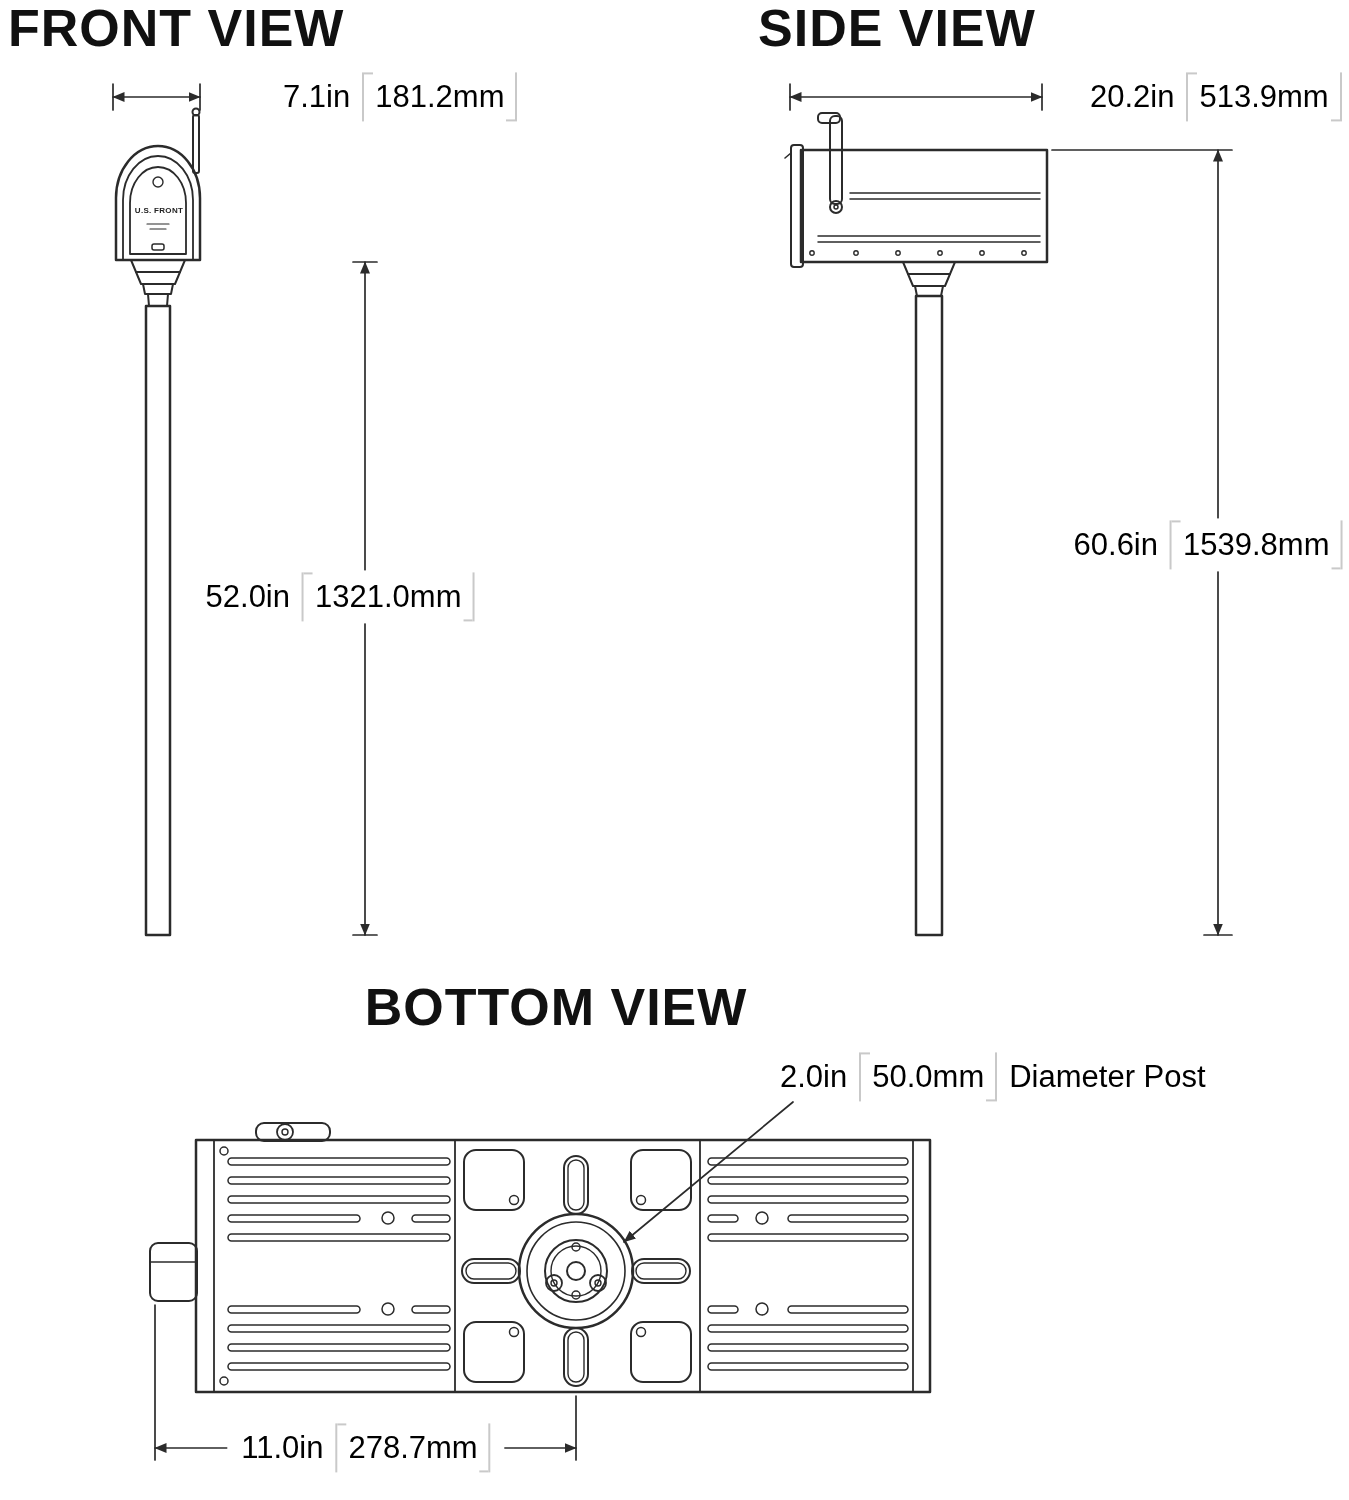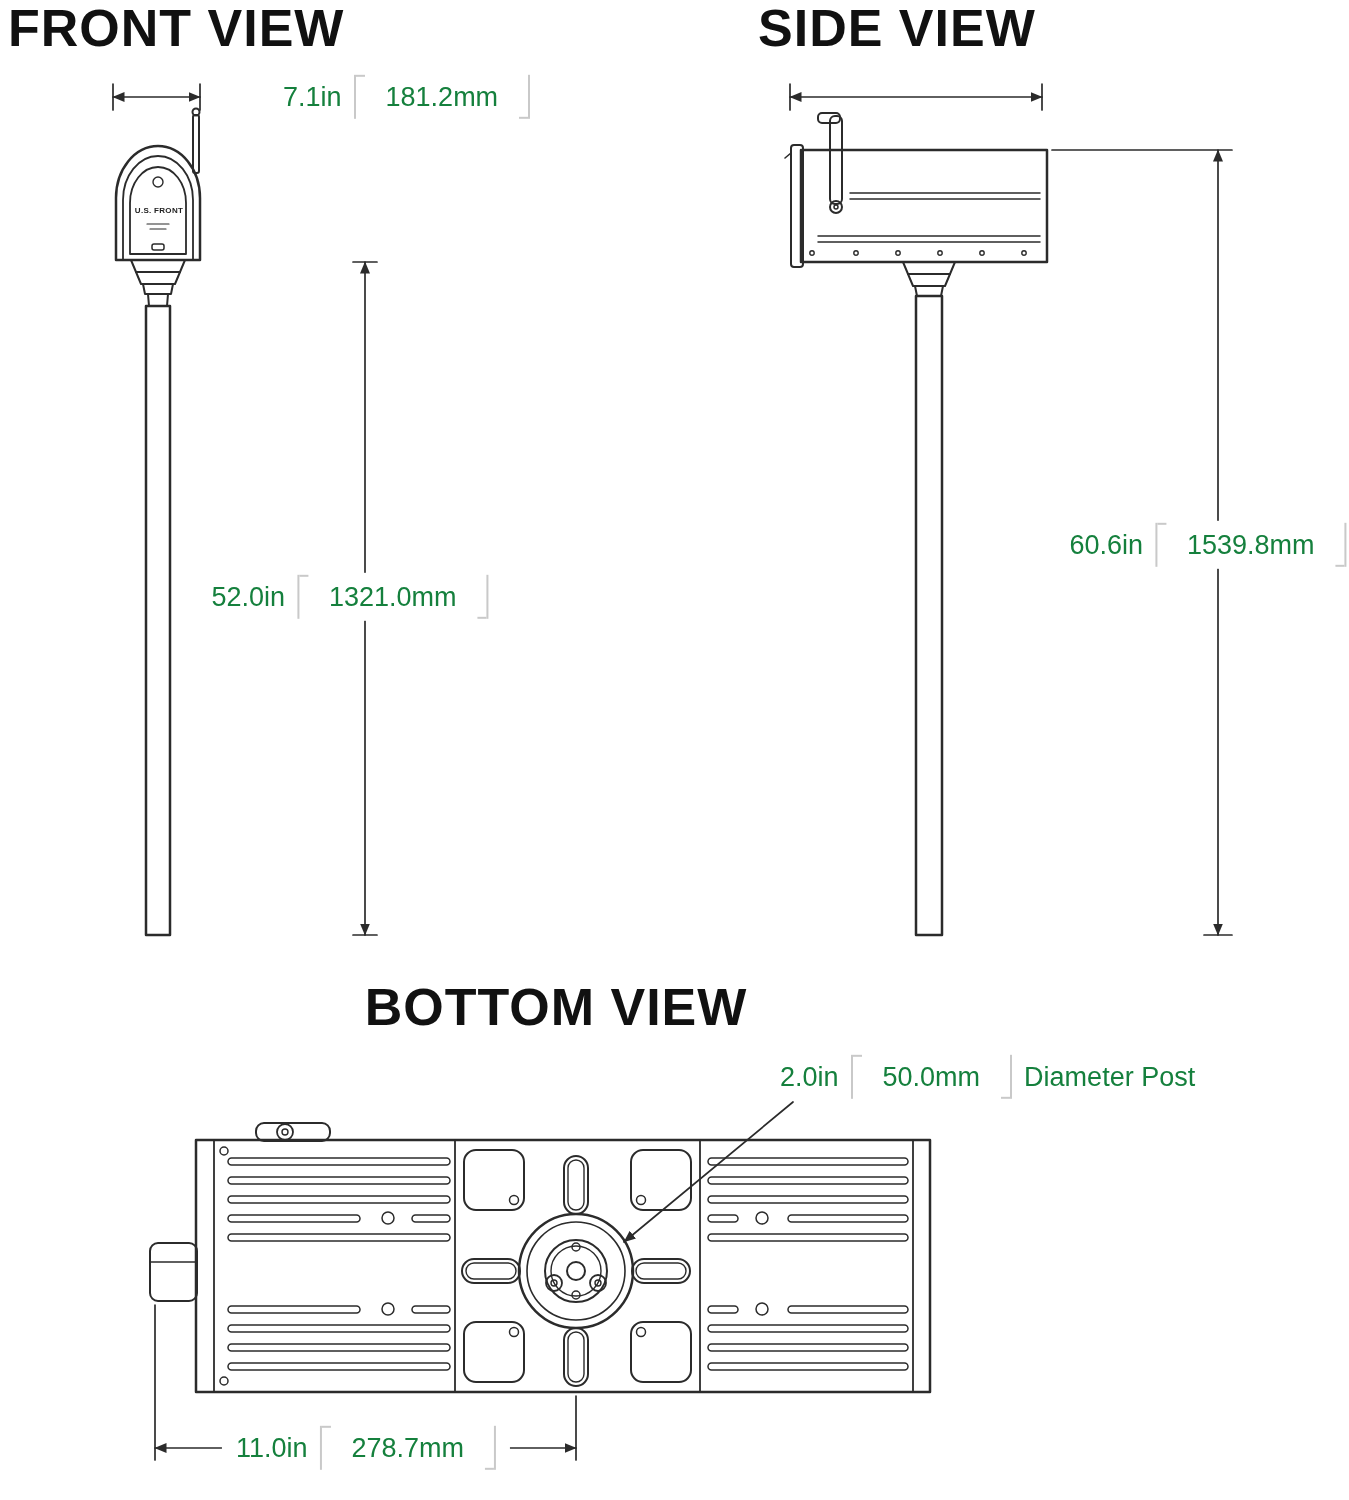--- a/index.html
+++ b/index.html
@@ -9,26 +9,26 @@
     font-family:"Liberation Sans", sans-serif; color:#1a1a1a;
   }
   .stage { position:absolute; inset:0; }
   svg.art { position:absolute; left:0; top:0; }
   .view-title {
     position:absolute; font-size:52px; font-weight:700; letter-spacing:1px;
     color:#111; white-space:nowrap; line-height:1;
   }
   .dim {
     position:absolute; display:flex; align-items:center; gap:12px;
-    font-size:27px; color:#15803d; white-space:nowrap; line-height:1.2;
+    font-size:31px; color:#000000; white-space:nowrap; line-height:1.2;
   }
   .dim.centered { transform:translate(-50%,-50%); background:#fff; padding:2px 14px; }
   .dim.vcenter { transform:translateY(-50%); }
   .mmbox {
-    display:inline-block; position:relative; padding:6px 30px;
+    display:inline-block; position:relative; padding:6px 11px;
     border-left:2px solid #c9c9c9; border-right:2px solid #c9c9c9;
   }
   .mmbox::before { content:""; position:absolute; left:0; top:0; width:9px; height:2px; background:#c9c9c9; }
   .mmbox::after  { content:""; position:absolute; right:0; bottom:0; width:9px; height:2px; background:#c9c9c9; }
   .door-text {
     position:absolute; left:133px; top:206px; width:52px; text-align:center;
     font-size:8px; font-weight:700; letter-spacing:0.3px; color:#222;
   }
 </style>
 </head>
@@ -213,25 +213,29 @@
 
   <div class="view-title" style="left:556px; top:981px; transform:translateX(-50%);">BOTTOM VIEW</div>
 
   <div class="door-text">U.S. FRONT</div>
 
   <div class="dim vcenter" style="left:283px; top:97px;">
     <span>7.1in</span>
     <span class="mmbox">181.2mm</span>
   </div>
 
-  <div class="dim centered" style="left:350px; top:597px;text-align:center;">
+  <div class="dim centered" style="left:340px; top:597px;text-align:center;">
     <span>52.0in</span>
     <span class="mmbox">1321.0mm</span>
   </div>
 
+  <div class="dim vcenter" style="left:1090px; top:97px;">
+    <span>20.2in</span>
+    <span class="mmbox">513.9mm</span>
+  </div>
 
   <div class="dim centered" style="left:1208px; top:545px;">
     <span>60.6in</span>
     <span class="mmbox">1539.8mm</span>
   </div>
 
   <div class="dim vcenter" style="left:780px; top:1077px;gap:12px;">
     <span>2.0in</span>
     <span class="mmbox">50.0mm</span>
     <span>Diameter Post</span>

